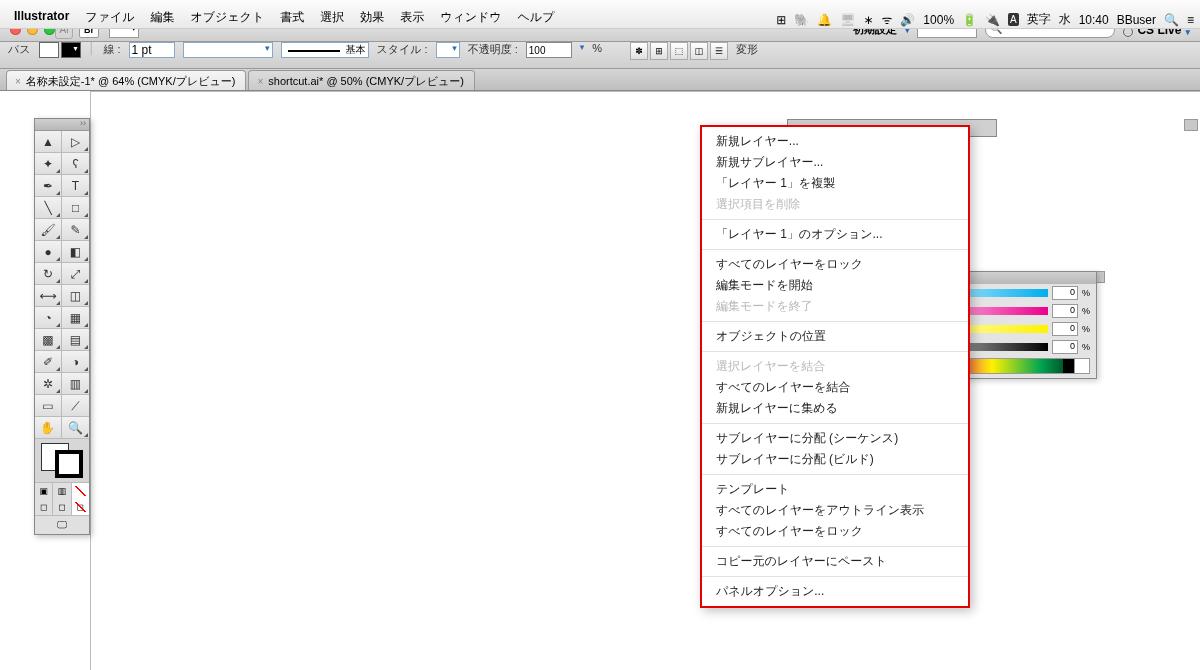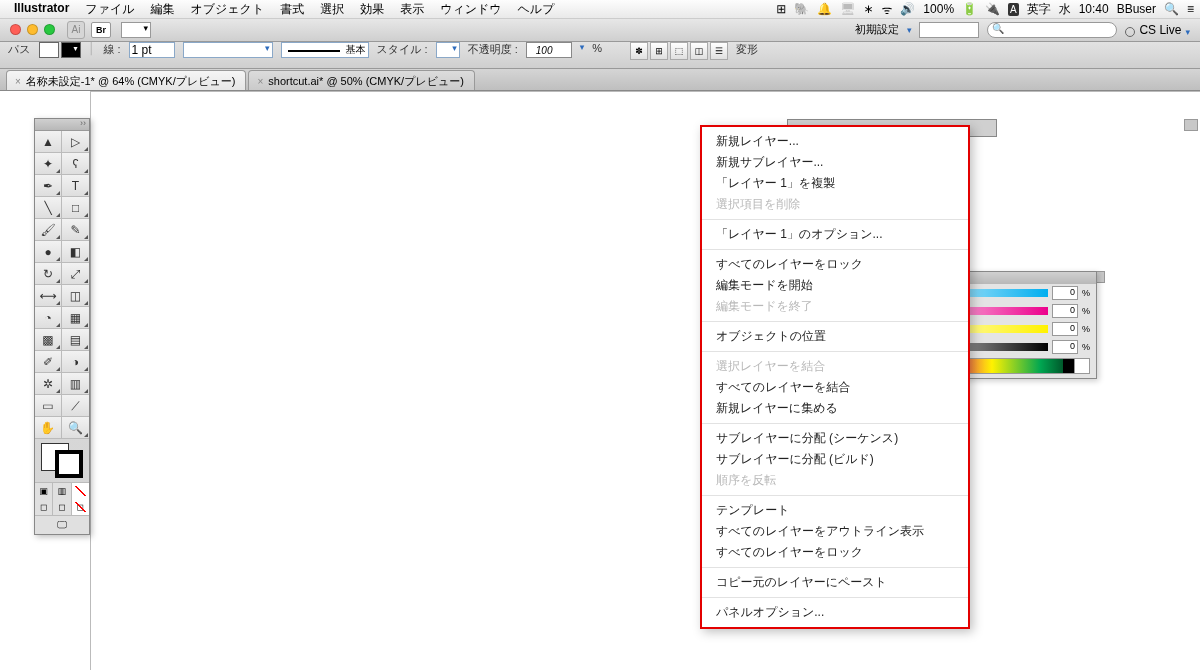--- a/index.html
+++ b/index.html
@@ -1,55 +1,55 @@
 <!DOCTYPE html>
 <html><head>
 <meta charset="utf-8">
 <style>
   * { margin: 0; padding: 0; box-sizing: border-box; font-family: "Hiragino Kaku Gothic Pro", "Lucida Grande", sans-serif; }
   body { width: 1200px; height: 670px; background: #fff; overflow: hidden; position: relative; font-size: 11px; }
   
-  .mac-menubar { position: absolute; top: 0; left: 0; right: 0; height: 19px; background: linear-gradient(#fdfdfd,#e9e9e9); display: flex; align-items: center; padding: 0 6px; border-bottom: 1px solid #ccc; z-index: 100; }
+  .mac-menubar { position: absolute; top: 0; left: 0; right: 0; height: 29px; background: linear-gradient(#fdfdfd,#e9e9e9); display: flex; align-items: flex-end; padding: 0 6px; border-bottom: 1px solid #ccc; z-index: 100; }
   .mac-menubar .app-menus { display: flex; gap: 0; }
   .mac-menubar .app-menus span { padding: 2px 8px; font-size: 12px; }
   .mac-menubar .app-name { font-weight: bold; }
   .mac-menubar .status { margin-left: auto; display: flex; align-items: center; gap: 8px; font-size: 12px; }
   .mac-menubar .status .ime { background:#333; color:#fff; padding:1px 2px; font-size:10px; border-radius:2px; }
   .mac-menubar .micon { font-size:12px; }
   
   .app-chrome { position: absolute; top: 18px; left: 0; right: 0; height: 24px; background: linear-gradient(#e8e8e8,#cfcfcf); border-bottom: 1px solid #999; display:flex; align-items:center; z-index:90; }
   .traffic { display:flex; gap:6px; padding-left:10px; }
   .traffic div { width:11px; height:11px; border-radius:50%; border:1px solid rgba(0,0,0,.2); }
   .tr-red{background:#ff5f57;} .tr-yel{background:#febc2e;} .tr-grn{background:#28c840;}
-  .app-chrome .ai-badge { margin-left:12px; width:18px; height:18px; background:#d6d6d6; border:1px solid #aaa; border-radius:3px; display:flex; align-items:center; justify-content:center; font-size:10px; color:#888; }
+  .app-chrome .ai-badge { width:18px; height:18px; background:#d6d6d6; border:1px solid #aaa; border-radius:3px; display:flex; align-items:center; justify-content:center; font-size:10px; color:#888; }
   .app-chrome .br-badge { margin-left:6px; width:20px; height:16px; background:#fff; border:1px solid #999; border-radius:2px; display:flex; align-items:center; justify-content:center; font-size:9px; font-weight:bold; }
   .app-chrome .grid-switch { margin-left:10px; width:30px; height:16px; border:1px solid #999; background:#fff; display:inline-block; position:relative; }
   .app-chrome .grid-switch::after{ content:"▾"; position:absolute; right:2px; top:0; font-size:9px; }
-  .app-chrome .right { margin-left:auto; display:flex; align-items:center; gap:8px; padding-right:10px; }
+  .app-chrome .right { margin-left:auto; display:flex; align-items:center; gap:8px; padding-right:10px;font-weight:bold; }
   .app-chrome .right .ws-label{ font-size:11px; }
   .app-chrome .right .ws-sel{ width:60px; height:16px; border:1px solid #999; background:#fff; }
   .app-chrome .right .search{ width:130px; height:16px; border:1px solid #999; background:#fff; border-radius:8px; position:relative; }
   .app-chrome .right .search::before{content:"🔍"; position:absolute; left:4px; top:0; font-size:10px; color:#888;}
   .app-chrome .right .cslive{ display:flex; align-items:flex-end; gap:4px; font-size:12px; }
   .app-chrome .right .cslive .dot{ width:10px;height:10px;border:1px solid #666;border-radius:50%; }
   
   .control-bar { position:absolute; top:42px; left:0; right:0; height:27px; background:linear-gradient(#e2e2e2,#cfcfcf); border-bottom:1px solid #999; display:flex; align-items:flex-start; padding:0 8px; gap:8px; z-index:85; }
   .control-bar .lbl{ font-size:11px; color:#333; }
   .control-bar .swatches{ display:flex; align-items:center; }
   .control-bar .sw-fill{ width:20px; height:16px; border:1px solid #666; background:#fff; }
   .control-bar .sw-stroke{ width:20px; height:16px; border:1px solid #666; background:#000; margin-left:2px; position:relative;}
   .control-bar .sw-stroke::after{content:"▾"; color:#fff; font-size:8px; position:absolute; right:2px; top:1px;}
   .control-bar .sep{ color:#aaa; }
   .control-bar .mini-input{ width:46px; height:16px; border:1px solid #8aa8c8; background:#fff; font-size:12px; padding:0 2px;}
   .control-bar .dropdown{ width:90px; height:16px; border:1px solid #8aa8c8; background:#fff; position:relative;}
   .control-bar .dropdown::after{content:"▾"; position:absolute; right:2px; top:0; font-size:9px; color:#2d6bbd;}
   .control-bar .stroke-preview{ width:88px; height:16px; border:1px solid #8aa8c8; background:#fff; position:relative; display:flex; align-items:center; justify-content:flex-end; padding-right:2px;}
   .control-bar .stroke-preview::before{content:""; position:absolute; left:6px; right:28px; top:7px; height:2px; background:#000;}
   .control-bar .stroke-preview span{font-size:10px;}
-  .control-bar .opac-box{ width:46px; height:16px; border:1px solid #888; background:#fff; font-size:10px; padding:0 9px;font-style:italic;}
+  .control-bar .opac-box{ width:46px; height:16px; border:1px solid #888; background:#fff; font-size:10px; padding:0 2px;}
   .control-bar .ibtn{ width:18px;height:18px;border:1px solid #aaa; background:linear-gradient(#fff,#e0e0e0); display:inline-flex; align-items:center; justify-content:center; font-size:9px;}
   .control-bar .ibtn-group{display:flex; gap:2px;}
   
   .doc-tabs { position:absolute; top:69px; left:0; right:0; height:22px; background:linear-gradient(#d5d5d5,#bfbfbf); border-bottom:1px solid #888; display:flex; align-items:flex-end; padding-left:6px; z-index:80; }
   .doc-tabs .tab{ height:20px; background:linear-gradient(#f5f5f5,#e6e6e6); border:1px solid #999; border-bottom:none; border-radius:4px 4px 0 0; padding:2px 10px 0 8px; font-size:11px; margin-right:2px; display:flex; align-items:center; gap:5px; }
   .doc-tabs .tab:not(.active){ background:linear-gradient(#dcdcdc,#cacaca); }
   .doc-tabs .tab .x{ color:#888; font-size:10px; }
   
   .canvas { position:absolute; top:91px; left:0; right:0; bottom:0; background:#fff; z-index:10;}
   .canvas-inner{ position:absolute; top:0; left:90px; right:0; bottom:0; border-left:1px solid #bbb; border-top:1px solid #bbb; }
@@ -295,21 +295,20 @@
     <div class="item disabled">編集モードを終了</div>
     <div class="sep"></div>
     <div class="item">オブジェクトの位置</div>
     <div class="sep"></div>
     <div class="item disabled">選択レイヤーを結合</div>
     <div class="item">すべてのレイヤーを結合</div>
     <div class="item">新規レイヤーに集める</div>
     <div class="sep"></div>
     <div class="item">サブレイヤーに分配 (シーケンス)</div>
     <div class="item">サブレイヤーに分配 (ビルド)</div>
-    <div class="item disabled">順序を反転</div>
     <div class="sep"></div>
     <div class="item">テンプレート</div>
     <div class="item">すべてのレイヤーをアウトライン表示</div>
     <div class="item">すべてのレイヤーをロック</div>
     <div class="sep"></div>
     <div class="item">コピー元のレイヤーにペースト</div>
     <div class="sep"></div>
     <div class="item">パネルオプション...</div>
   </div>
 

